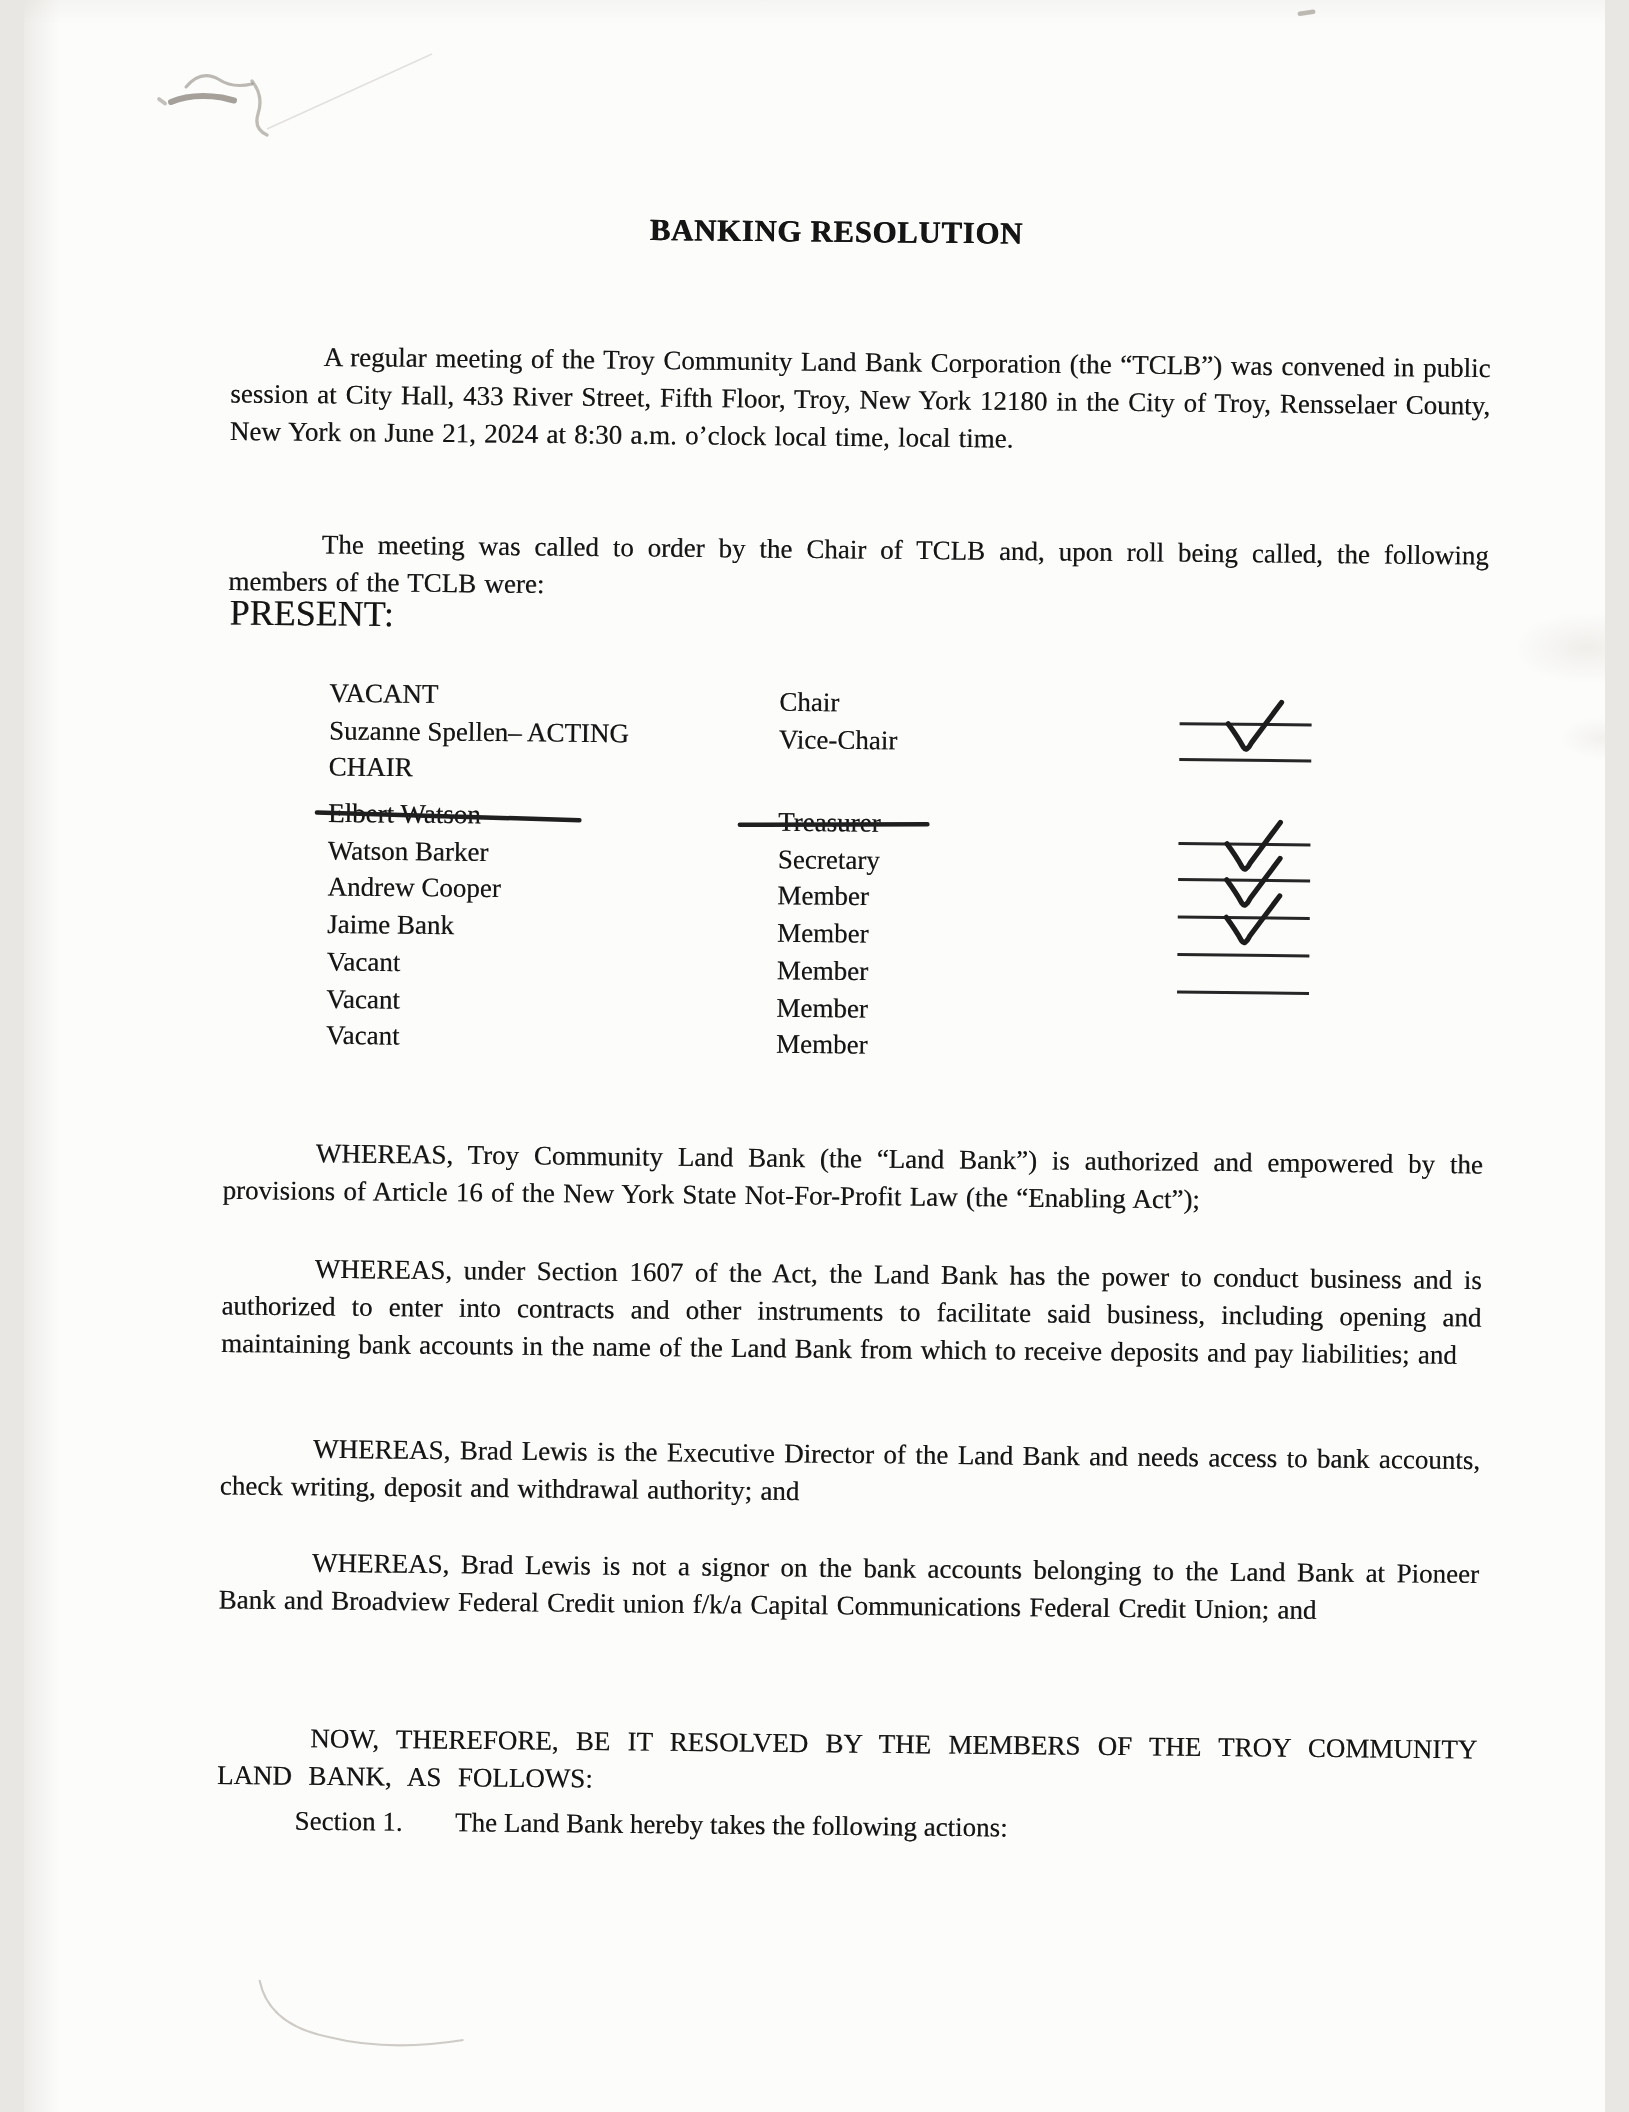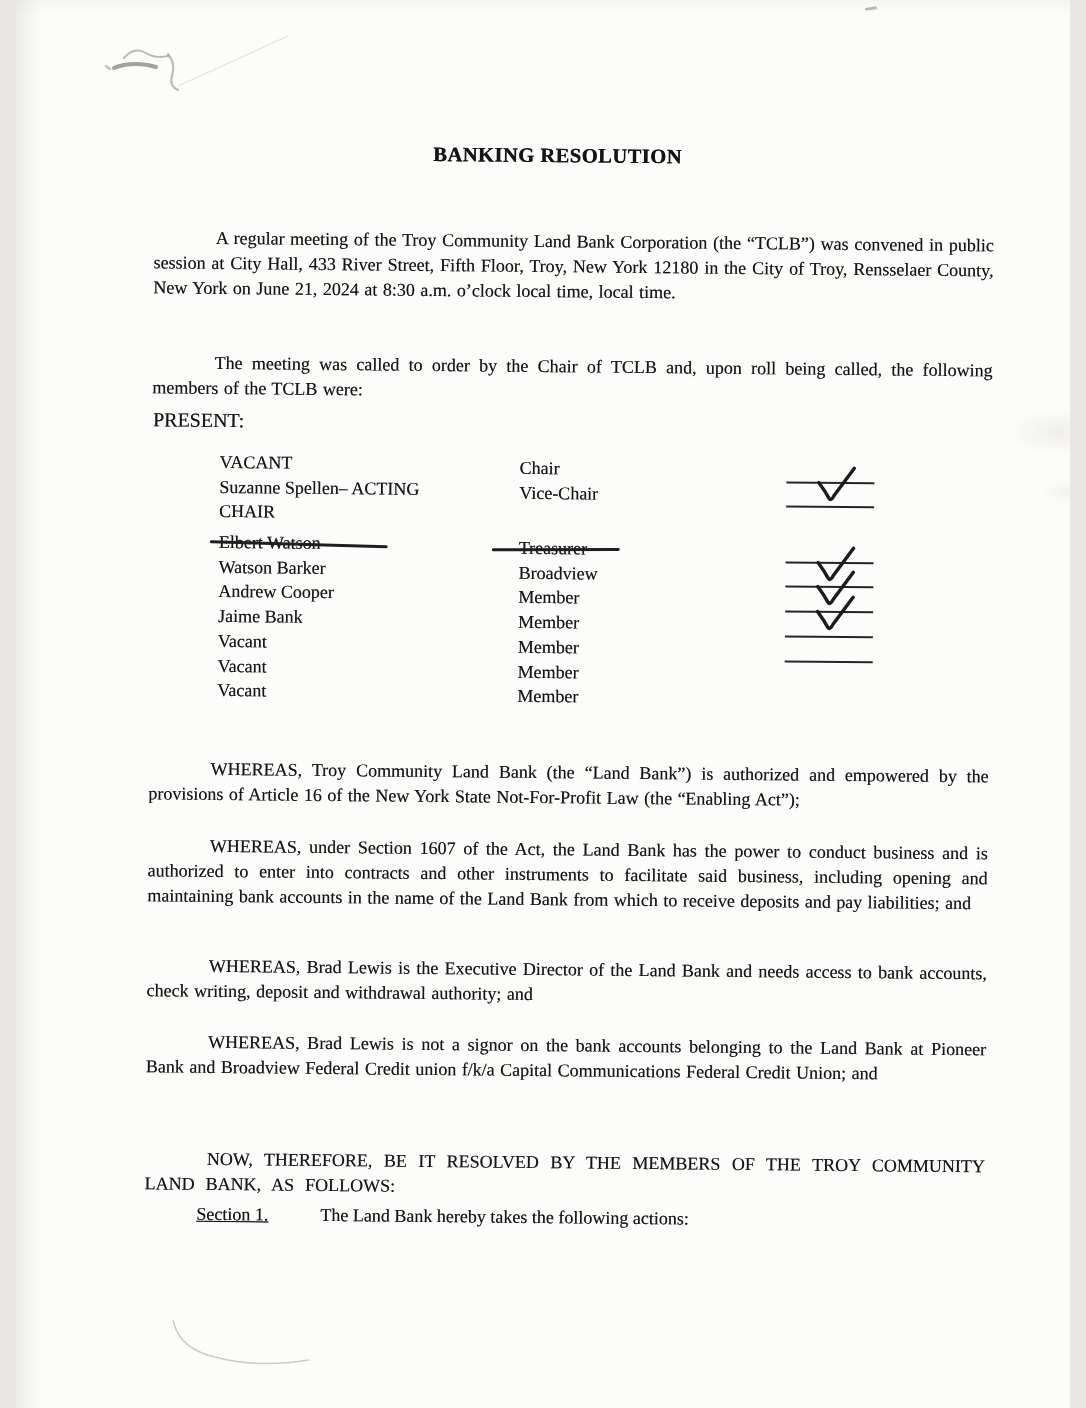--- a/index.html
+++ b/index.html
@@ -24,21 +24,21 @@
     text-shadow:0.4px 0 0 currentColor;
   }
   .para{
     position:absolute;left:140px;width:840px;
     font-size:18px;line-height:25px;
     text-align:justify;text-indent:62px;word-spacing:1px;
     text-shadow:0.25px 0 0 rgba(20,20,20,0.6);
   }
   .p1{top:206px;}
   .p2{top:331px;}
-  .present{position:absolute;top:395px;left:141px;font-size:20px;text-shadow:0.25px 0 0 rgba(20,20,20,0.6);margin-top:12px;}
+  .present{position:absolute;top:395px;left:141px;font-size:24px;text-shadow:0.25px 0 0 rgba(20,20,20,0.6);}
   .member-table{position:absolute;top:450px;left:208px;width:660px;}
   .member-row{display:flex;height:24.7px;font-size:18px;text-shadow:0.25px 0 0 rgba(20,20,20,0.6);}
   .member-row.gap-above{margin-top:6px;}
   .member-name{width:300px;position:relative;}
   .member-role{width:267px;position:relative;top:3px;}
   .member-mark{width:90px;position:relative;}
   .member-row .strike{display:none;}
   .member-row.struck .strike{display:block;}
   .name-strike{position:absolute;left:-9px;top:10px;width:178px;height:2.6px;background:#1f1f1f;transform:rotate(1.1deg);border-radius:2px;}
   .role-strike{position:absolute;left:-27px;top:10px;width:128px;height:2.6px;background:#1f1f1f;transform:rotate(-0.7deg);border-radius:2px;}
@@ -47,21 +47,21 @@
   .mark-check path{stroke:#1c1c1c;stroke-width:3.3;fill:none;stroke-linecap:round;stroke-linejoin:round;}
   .member-mark.line .mark-line{display:block;}
   .member-mark.checked .mark-line{display:block;}
   .member-mark.checked .mark-check{display:block;}
   .w1{top:737px;}
   .w2{top:814px;}
   .w3{top:934px;}
   .w4{top:1010px;}
   .resolution{top:1127px;word-spacing:6.5px;}
   .section-line{position:absolute;top:1202px;left:140px;width:840px;font-size:18px;text-shadow:0.25px 0 0 rgba(20,20,20,0.6);padding-left:52px;}
-  .section-label{text-decoration:underline;margin-right:52px;}
+  .section-label{margin-right:35px;}
   .artifact{position:absolute;pointer-events:none;}
   .speck-top{top:7px;left:849px;width:12px;height:3px;background:#8a857c;opacity:0.55;border-radius:2px;transform:rotate(-8deg);}
 </style>
 </head>
 <body>
 
 <div class="page">
 
   <div class="artifact speck-top"></div>
   <svg class="artifact" style="top:30px;left:80px;" width="240" height="130" viewBox="0 0 240 130">
@@ -113,21 +113,21 @@
       </div>
 
       <div class="member-row gap-above struck">
         <span class="member-name"><span>Elbert Watson</span><span class="strike name-strike"></span></span>
         <span class="member-role"><span>Treasurer</span><span class="strike role-strike"></span></span>
         <span class="member-mark none"></span>
       </div>
 
       <div class="member-row">
         <span class="member-name"><span>Watson Barker</span></span>
-        <span class="member-role"><span>Broadview</span></span>
+        <span class="member-role"><span>Secretary</span></span>
         <span class="member-mark checked">
             <span class="mark-line"></span>
             <svg class="mark-check" viewBox="0 0 46 40">
               <path d="M8 16 Q14 24 18 31 Q20 34 23 28 L42 2"></path>
             </svg>
           </span>
       </div>
 
       <div class="member-row">
         <span class="member-name"><span>Andrew Cooper</span></span>

